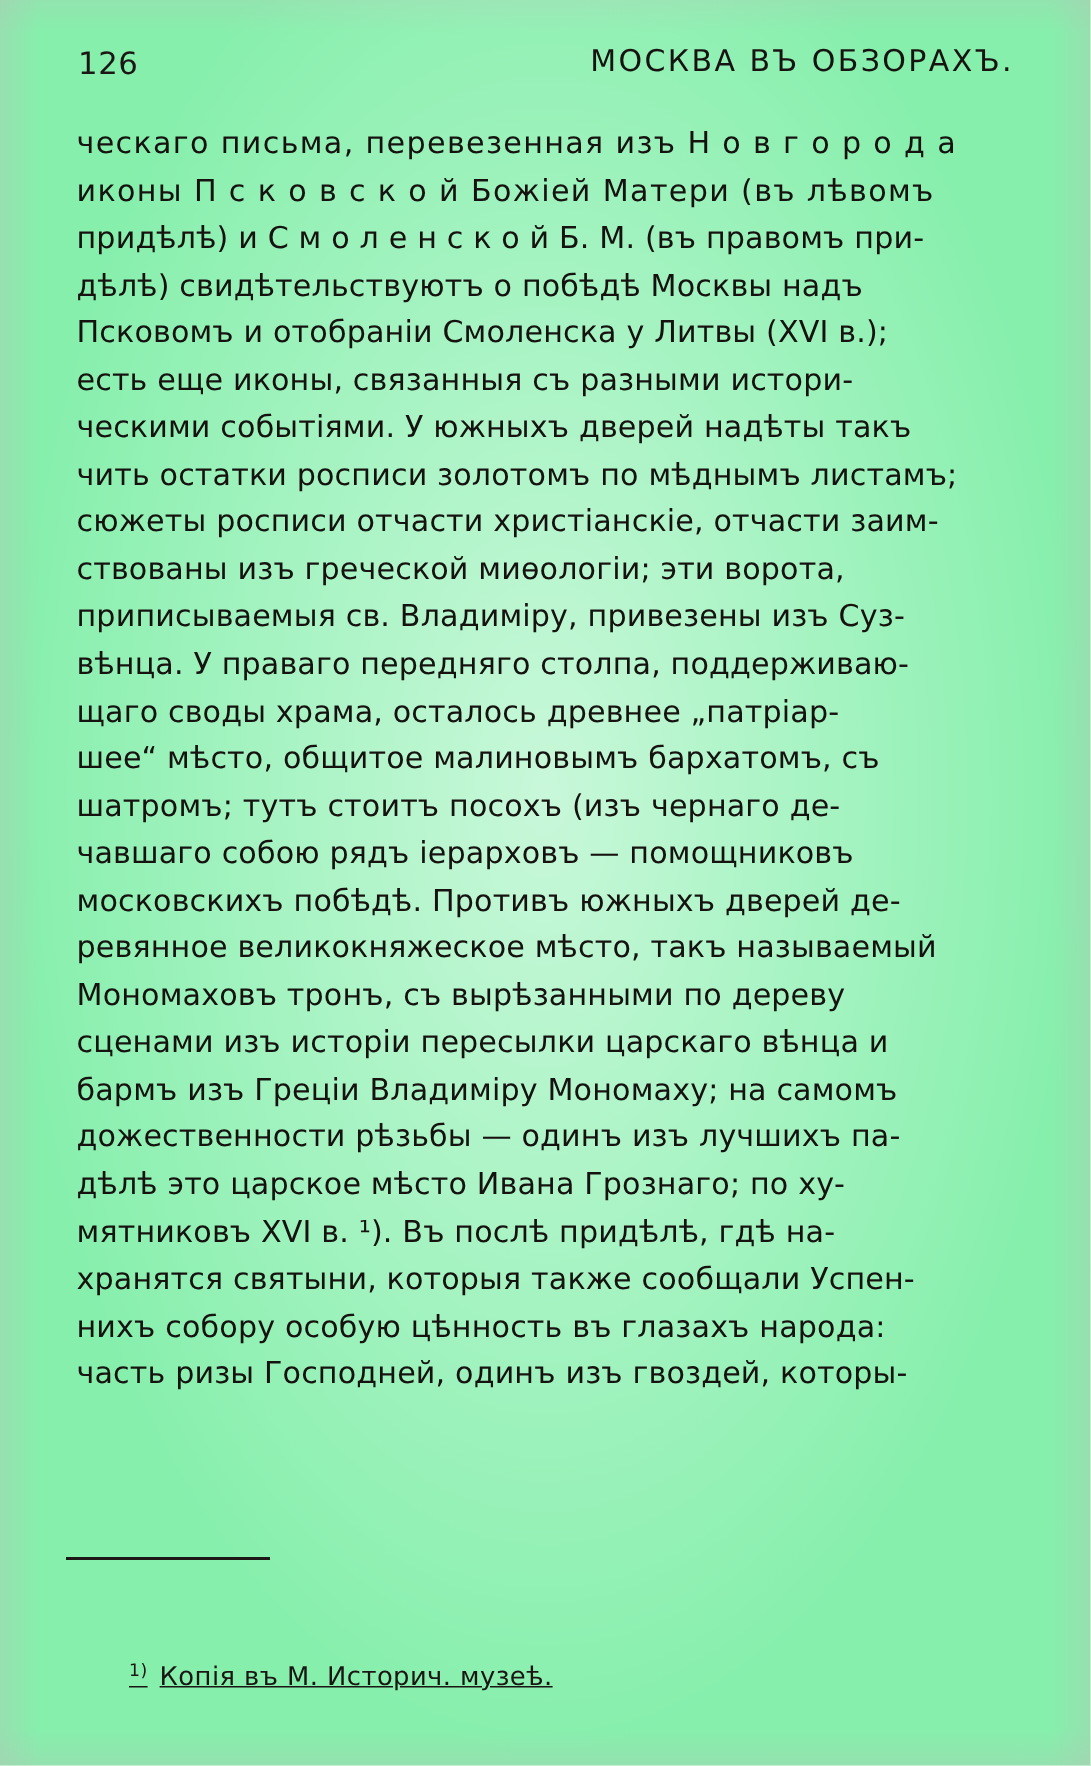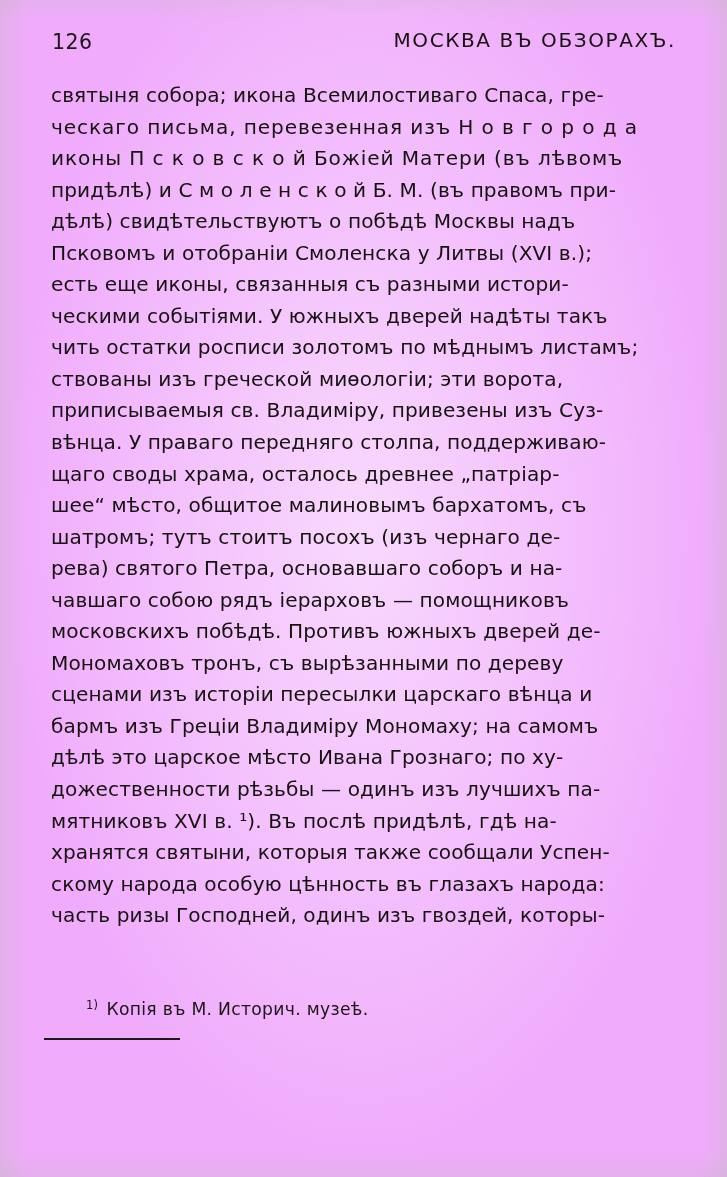--- a/index.html
+++ b/index.html
@@ -4,21 +4,21 @@
 <style>
   html, body {
     margin: 0;
     padding: 0;
     background: #f3f3f1;
   }
   .page {
     position: relative;
     width: 727px;
     height: 1177px;
-    background: #f0abfc;
+    background: #86efac;
     overflow: hidden;
     font-family: "DejaVu Sans", sans-serif;
     color: #14110f;
   }
   
   .page::before {
     content: "";
     position: absolute;
     inset: 0;
     background:
@@ -84,72 +84,73 @@
     position: absolute;
     left: 44px;
     top: 1038px;
     width: 136px;
     height: 0;
     border-top: 2.2px solid #1b1815;
   }
   .footnote {
     position: absolute;
     left: 86px;
-    top: 993px;
+    top: 1101px;
     width: 560px;
     font-size: 17.2px;
     line-height: 24px;
     letter-spacing: 0.3px;
     color: #191613;
     white-space: nowrap;
+    text-decoration: underline;
   }
   .footnote sup {
     font-size: 11.5px;
     vertical-align: 6px;
   }
   .fn-gap { display: inline-block; width: 8px; }
 </style>
 </head>
 <body>
 
 <div class="page">
   <div class="content">
 
     <div class="header">
       <div class="folio">126</div>
       <div class="running-title">МОСКВА ВЪ ОБЗОРАХЪ.</div>
     </div>
 
     <div class="body-text">
-      <span class="ln">святыня собора; икона Всемилостиваго Спаса, гре-</span>
       <span class="ln wide">ческаго  письма,  перевезенная  изъ  Н о в г о р о д а</span>
       <span class="ln wide">иконы  П с к о в с к о й  Божіей  Матери  (въ лѣвомъ</span>
       <span class="ln">придѣлѣ) и  С м о л е н с к о й  Б. М.  (въ правомъ при-</span>
       <span class="ln">дѣлѣ)  свидѣтельствуютъ  о побѣдѣ  Москвы надъ</span>
       <span class="ln">Псковомъ  и отобраніи Смоленска у Литвы (XVI в.);</span>
       <span class="ln">есть  еще  иконы,  связанныя  съ  разными  истори-</span>
       <span class="ln">ческими  событіями.  У  южныхъ  дверей  надѣты такъ</span>
       <span class="ln">чить остатки росписи золотомъ по мѣднымъ листамъ;</span>
+      <span class="ln">сюжеты  росписи отчасти христіанскіе, отчасти заим-</span>
       <span class="ln">ствованы  изъ  греческой  миѳологіи;  эти  ворота,</span>
       <span class="ln">приписываемыя св. Владиміру, привезены изъ Суз-</span>
       <span class="ln">вѣнца. У праваго передняго столпа,  поддерживаю-</span>
       <span class="ln">щаго  своды  храма,  осталось  древнее  „патріар-</span>
       <span class="ln">шее“  мѣсто, общитое малиновымъ бархатомъ,  съ</span>
       <span class="ln">шатромъ;  тутъ  стоитъ  посохъ  (изъ  чернаго де-</span>
-      <span class="ln">рева)  святого  Петра,  основавшаго  соборъ  и на-</span>
       <span class="ln">чавшаго  собою  рядъ  іерарховъ — помощниковъ</span>
       <span class="ln">московскихъ побѣдѣ. Противъ  южныхъ дверей де-</span>
+      <span class="ln">ревянное  великокняжеское мѣсто, такъ  называемый</span>
       <span class="ln">Мономаховъ  тронъ,  съ  вырѣзанными  по  дереву</span>
       <span class="ln">сценами  изъ  исторіи пересылки царскаго вѣнца и</span>
       <span class="ln">бармъ  изъ  Греціи Владиміру Мономаху;  на самомъ</span>
+      <span class="ln">дожественности  рѣзьбы — одинъ   изъ  лучшихъ па-</span>
       <span class="ln">дѣлѣ  это  царское  мѣсто  Ивана  Грознаго;  по ху-</span>
-      <span class="ln">дожественности  рѣзьбы — одинъ   изъ  лучшихъ па-</span>
       <span class="ln">мятниковъ XVI в. ¹). Въ послѣ придѣлѣ,  гдѣ на-</span>
       <span class="ln">хранятся святыни, которыя также сообщали Успен-</span>
-      <span class="ln">скому  народа  особую цѣнность въ глазахъ народа:</span>
+      <span class="ln">нихъ  собору  особую цѣнность въ глазахъ народа:</span>
       <span class="ln">часть ризы Господней, одинъ  изъ гвоздей, которы-</span>
     </div>
 
     <div class="note-rule"></div>
     <div class="footnote">
       <sup>1)</sup><span class="fn-gap"></span><span>Копія  въ  М.  Историч.  музеѣ.</span>
     </div>
 
   </div>
 </div>

